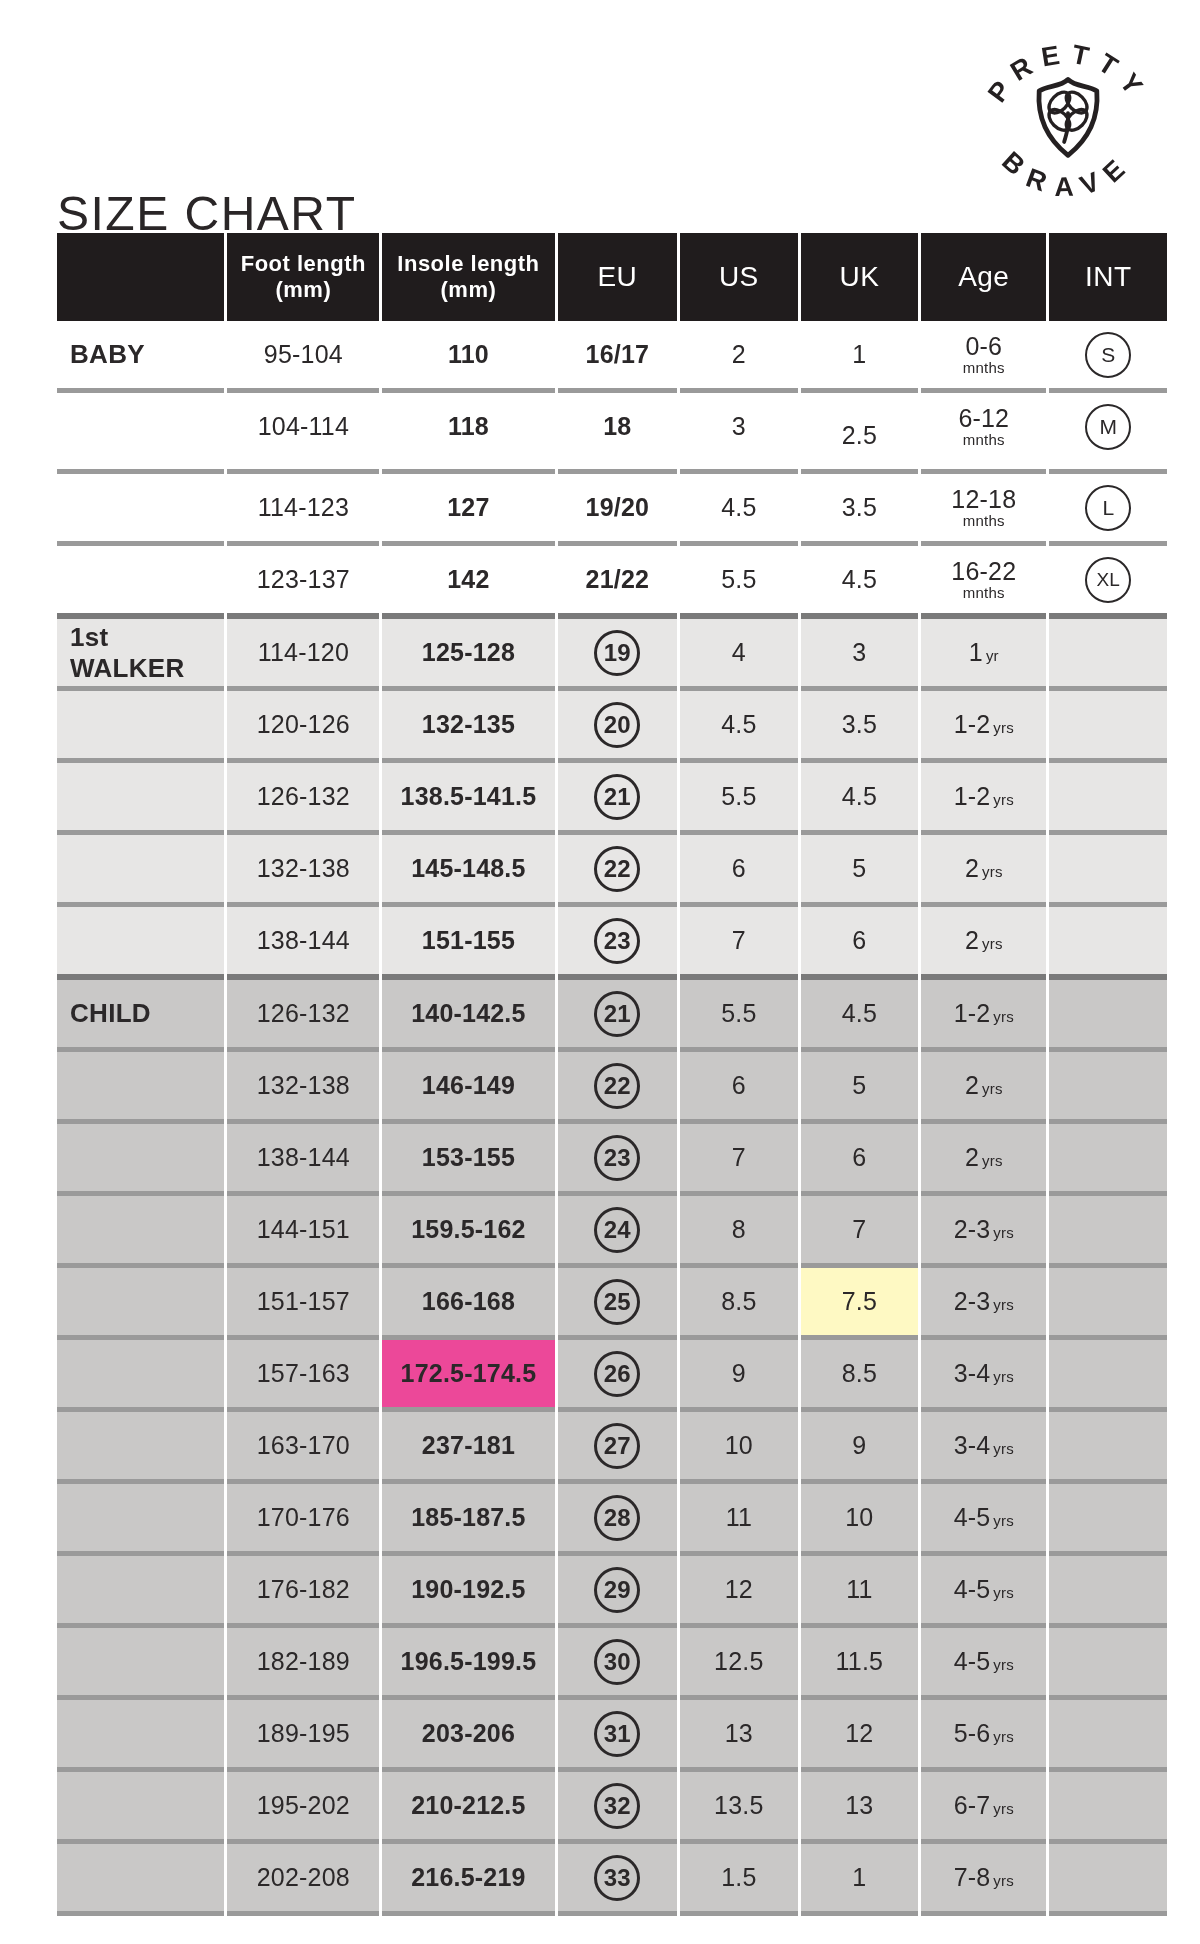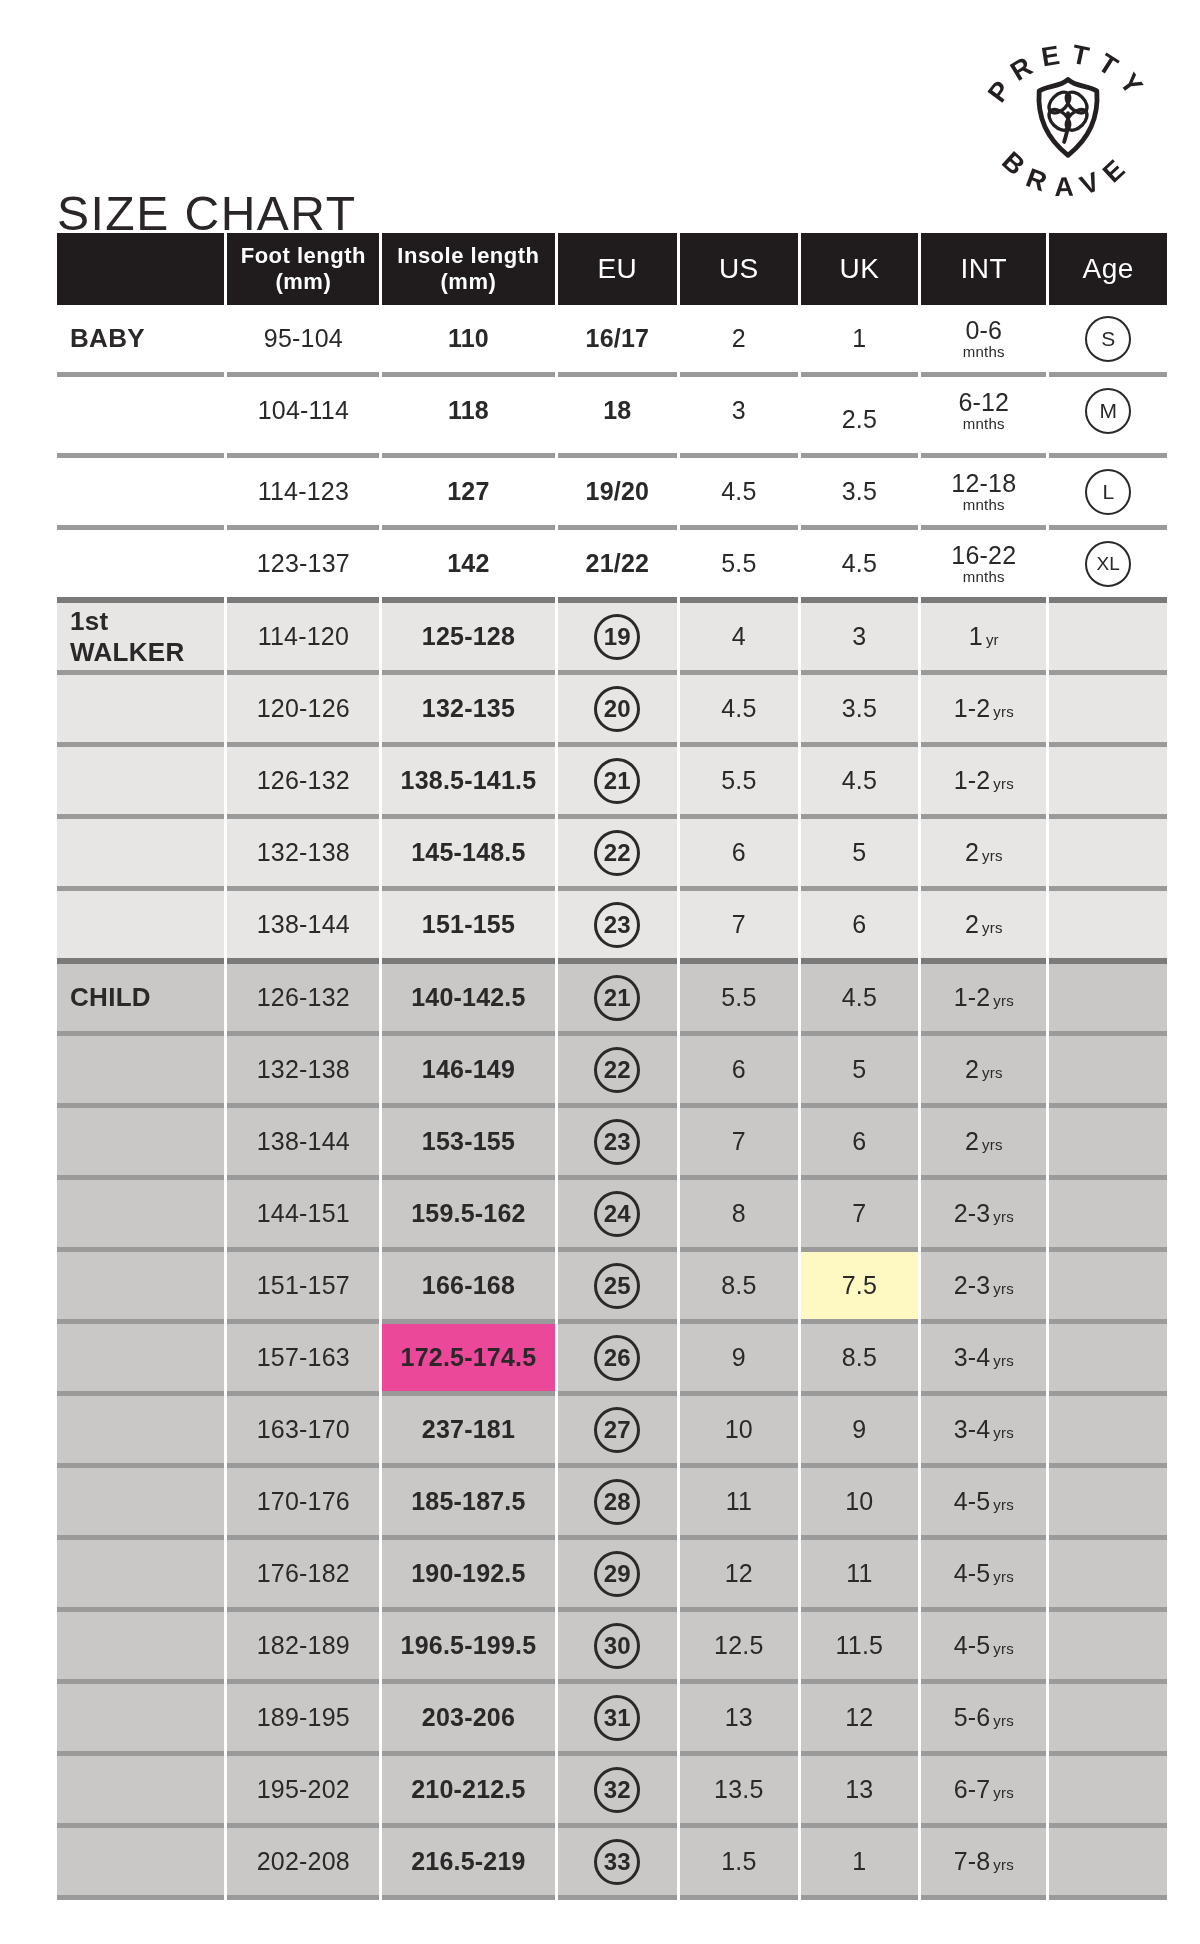--- a/index.html
+++ b/index.html
@@ -20,21 +20,21 @@
     line-height:1;
   }
   #brand-logo{position:absolute;left:972px;top:18px;width:192px;height:196px;}
   #size-table{
     position:absolute;left:57px;top:233px;width:1110px;
     display:grid;
     grid-template-columns:171fr 155fr 176fr 122fr 120fr 120fr 128fr 120fr;
     column-gap:3px;
   }
   .hcell{
-    background:var(--header-bg);color:#ffffff;height:72px;
+    background:var(--header-bg);color:#ffffff;height:88px;
     display:flex;flex-direction:column;justify-content:center;align-items:center;
     font-size:28px;font-weight:500;letter-spacing:.5px;text-align:center;
   }
   .hcell.two{font-size:22px;font-weight:600;line-height:1.2;}
   .cell{
     height:67px;display:flex;align-items:center;justify-content:center;
     font-size:25px;letter-spacing:.2px;
   }
   .cell.cat{
     justify-content:flex-start;padding-left:13px;box-sizing:border-box;
@@ -92,22 +92,22 @@
       <span>Foot length</span>
       <span>(mm)</span>
     </div>
     <div class="hcell two">
       <span>Insole length</span>
       <span>(mm)</span>
     </div>
     <div class="hcell">EU</div>
     <div class="hcell">US</div>
     <div class="hcell">UK</div>
+    <div class="hcell">Age</div>
     <div class="hcell">INT</div>
-    <div class="hcell">Age</div>
     <div class="cell cat" style="background: rgb(255, 255, 255);">BABY</div>
     <div class="cell" style="background: rgb(255, 255, 255);">95-104</div>
     <div class="cell" style="background: rgb(255, 255, 255);">
       <span class="bold">110</span>
     </div>
     <div class="cell" style="background: rgb(255, 255, 255);">
       <span class="bold">16/17</span>
     </div>
     <div class="cell" style="background: rgb(255, 255, 255);">2</div>
     <div class="cell" style="background: rgb(255, 255, 255);">1</div>

